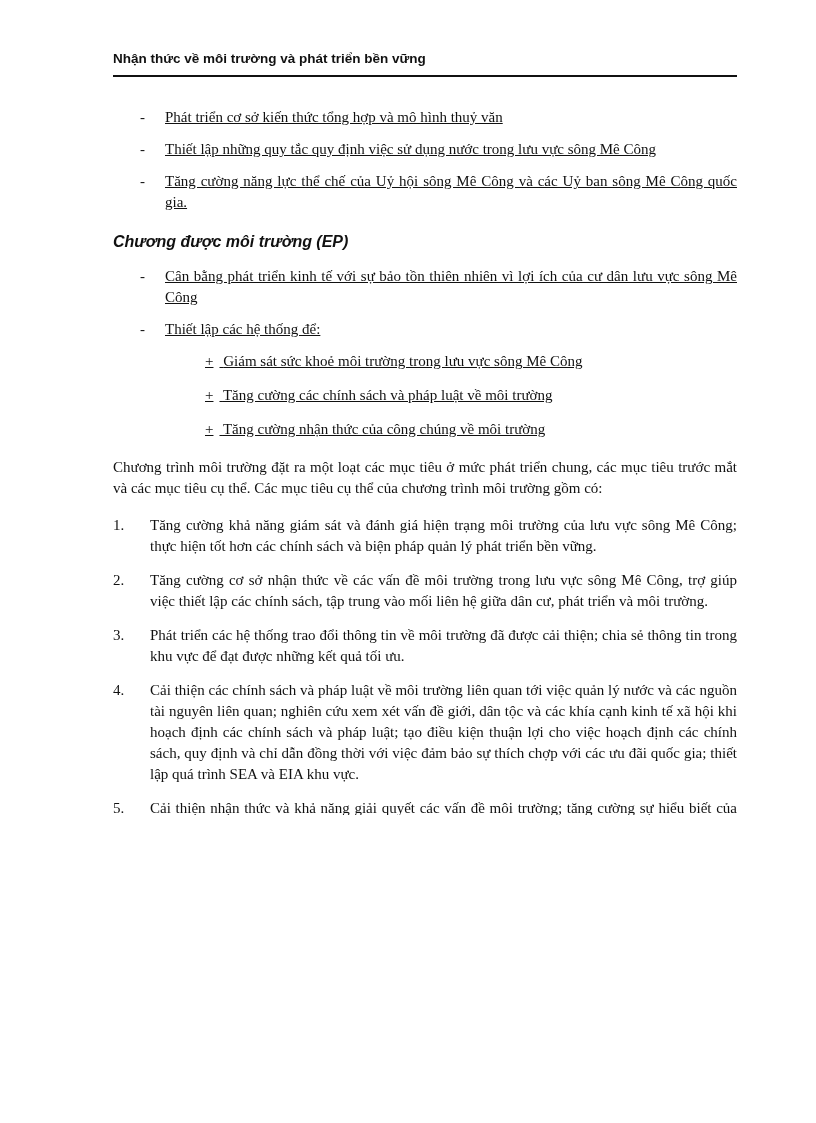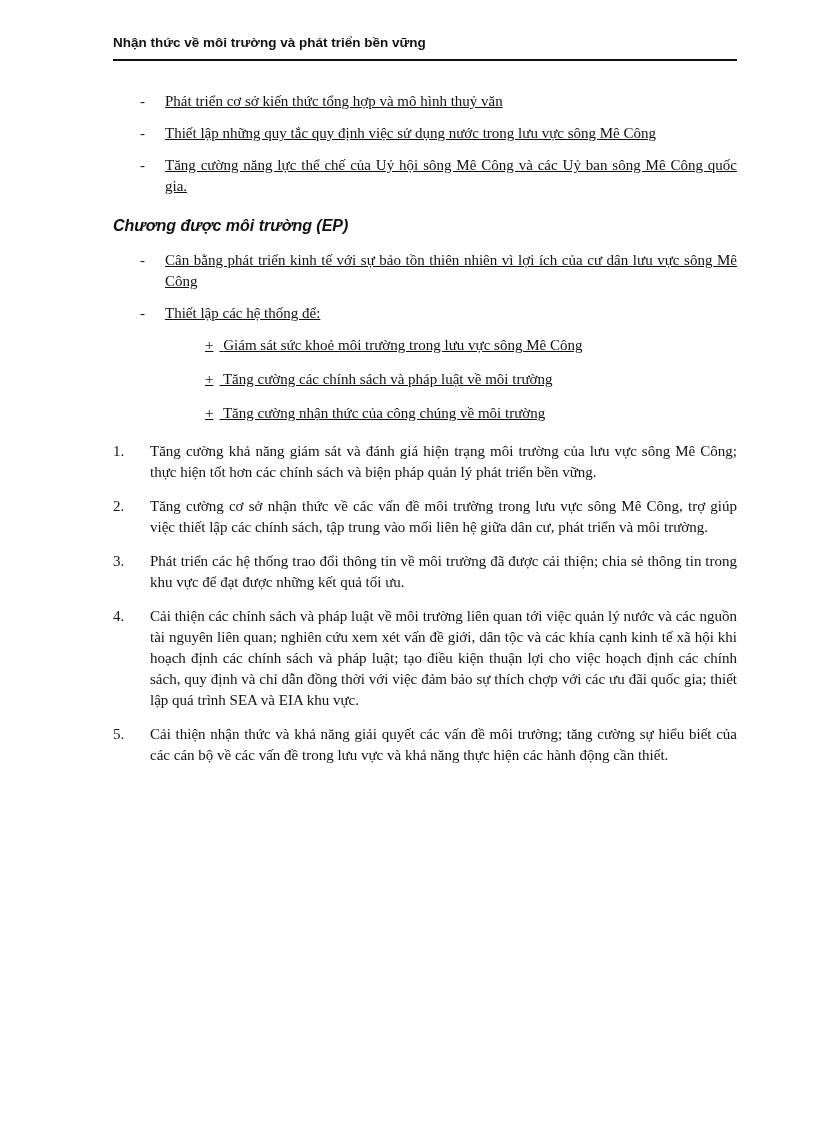--- a/index.html
+++ b/index.html
@@ -7,21 +7,21 @@
     padding: 0;
     background: #ffffff;
   }
   .page {
     position: relative;
     width: 816px;
     height: 815px;
     margin: 0 auto;
     background: #ffffff;
     box-sizing: border-box;
-    padding: 32px 79px 0 113px;
+    padding: 48px 79px 0 113px;
     color: #111111;
     font-family: "Liberation Serif", serif;
     font-size: 15px;
     line-height: 21px;
   }
 
   
   .page-header {
     font-family: "Liberation Sans", sans-serif;
     font-weight: bold;
@@ -161,20 +161,21 @@
     <div class="plus-item">
       <span class="plus-marker">+</span>
       <span class="item-text">Tăng cường các chính sách và pháp luật về môi trường</span>
     </div>
     <div class="plus-item">
       <span class="plus-marker">+</span>
       <span class="item-text">Tăng cường nhận thức của công chúng về môi trường</span>
     </div>
   </div>
 
+  <p class="para">Chương trình môi trường đặt ra một loạt các mục tiêu ở mức phát triển chung, các mục tiêu trước mắt và các mục tiêu cụ thể. Các mục tiêu cụ thể của chương trình môi trường gồm có:</p>
 
   <div class="num-list">
     <div class="num-item">
       <span class="num">1.</span>
       <span class="item-text">Tăng cường khả năng giám sát và đánh giá hiện trạng môi trường của lưu vực sông Mê Công; thực hiện tốt hơn các chính sách và biện pháp quản lý phát triển bền vững.</span>
     </div>
     <div class="num-item">
       <span class="num">2.</span>
       <span class="item-text">Tăng cường cơ sở nhận thức về các vấn đề môi trường trong lưu vực sông Mê Công, trợ giúp việc thiết lập các chính sách, tập trung vào mối liên hệ giữa dân cư, phát triển và môi trường.</span>
     </div>

